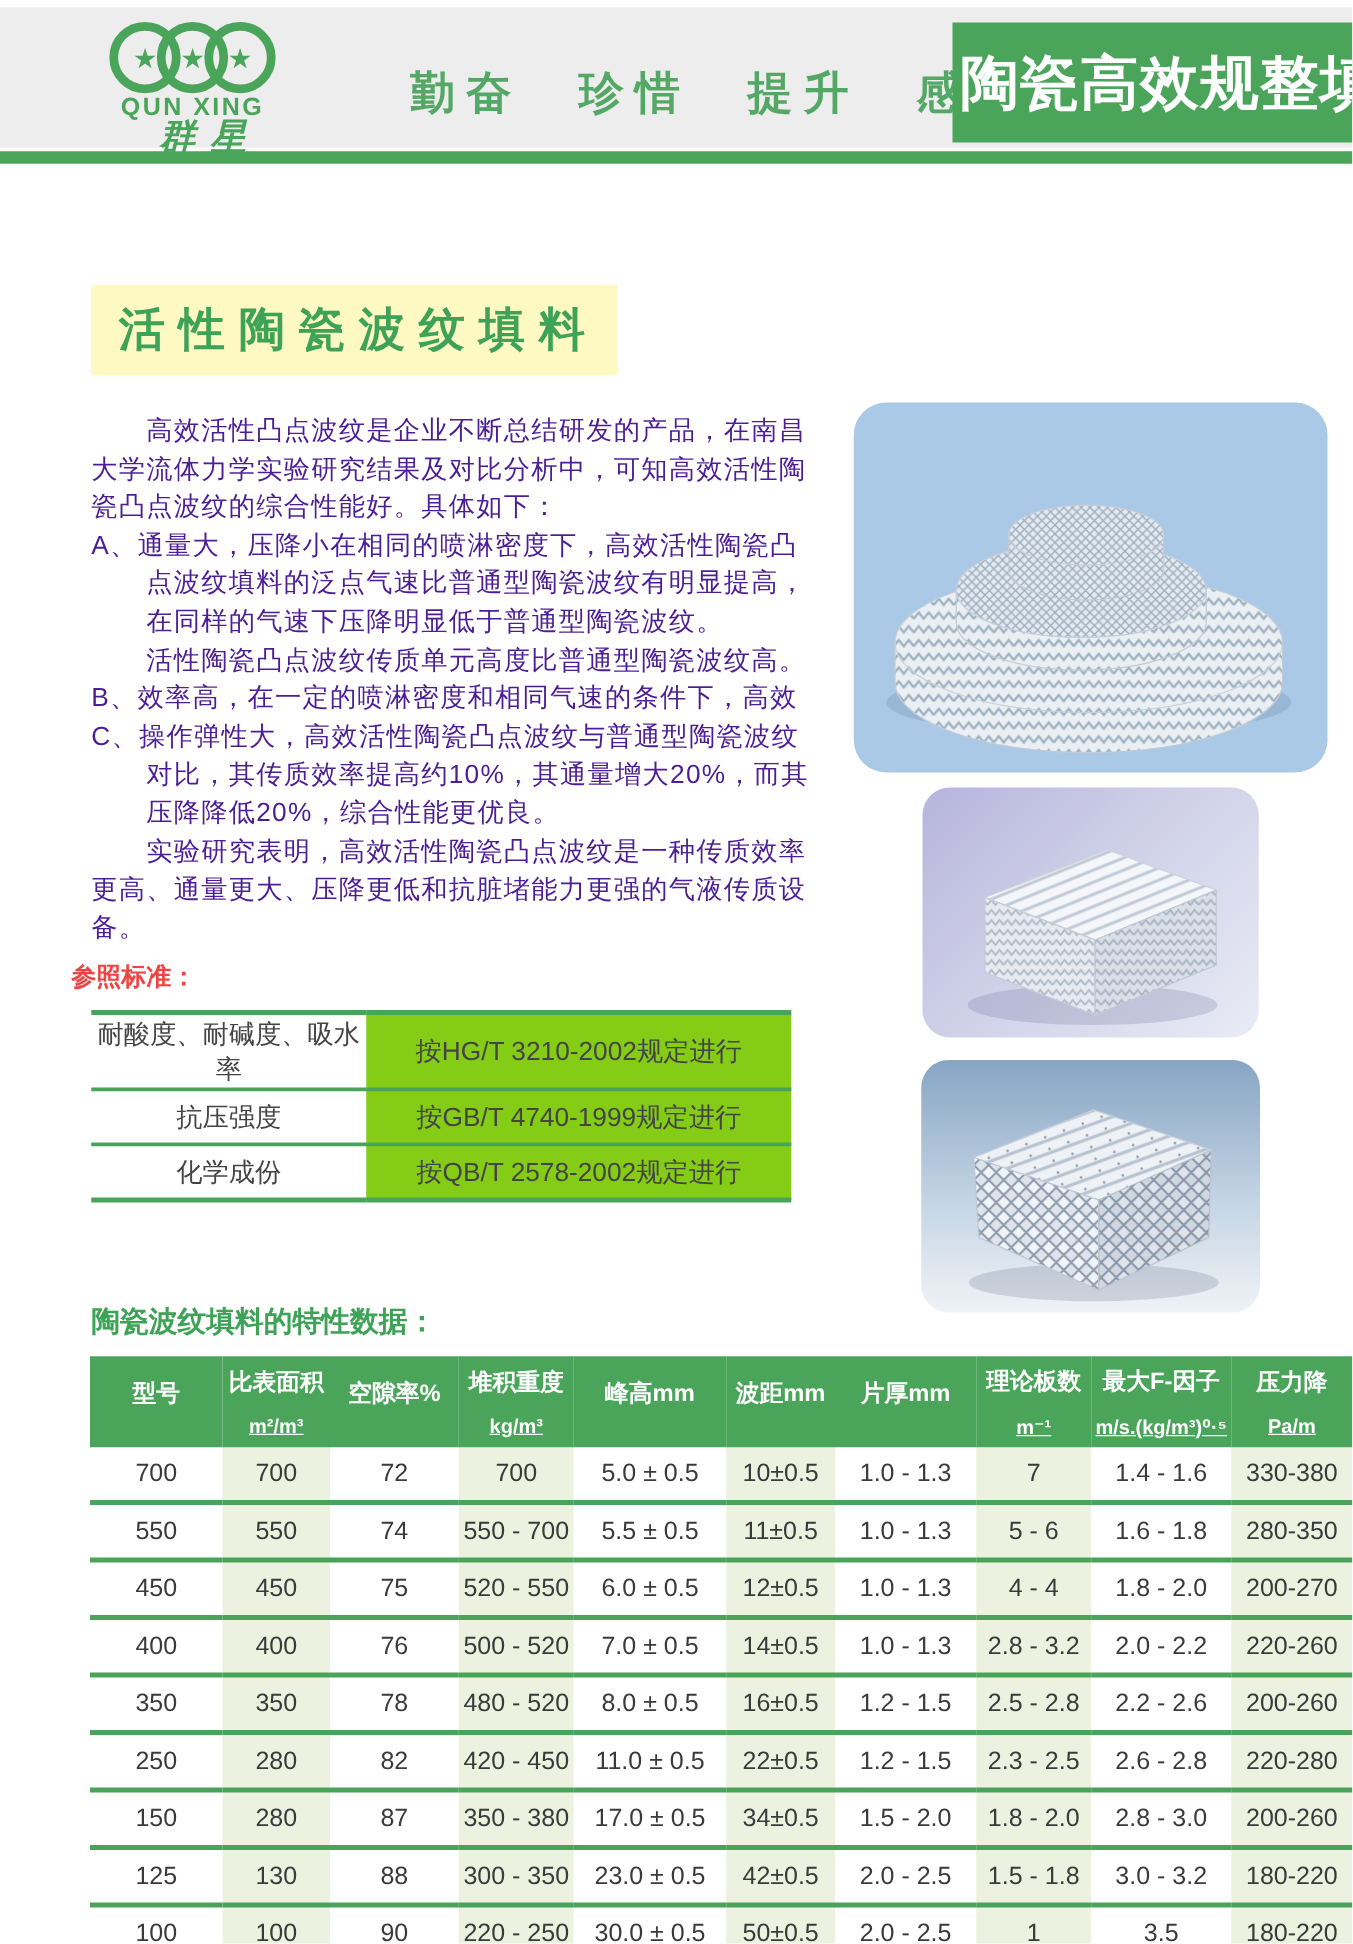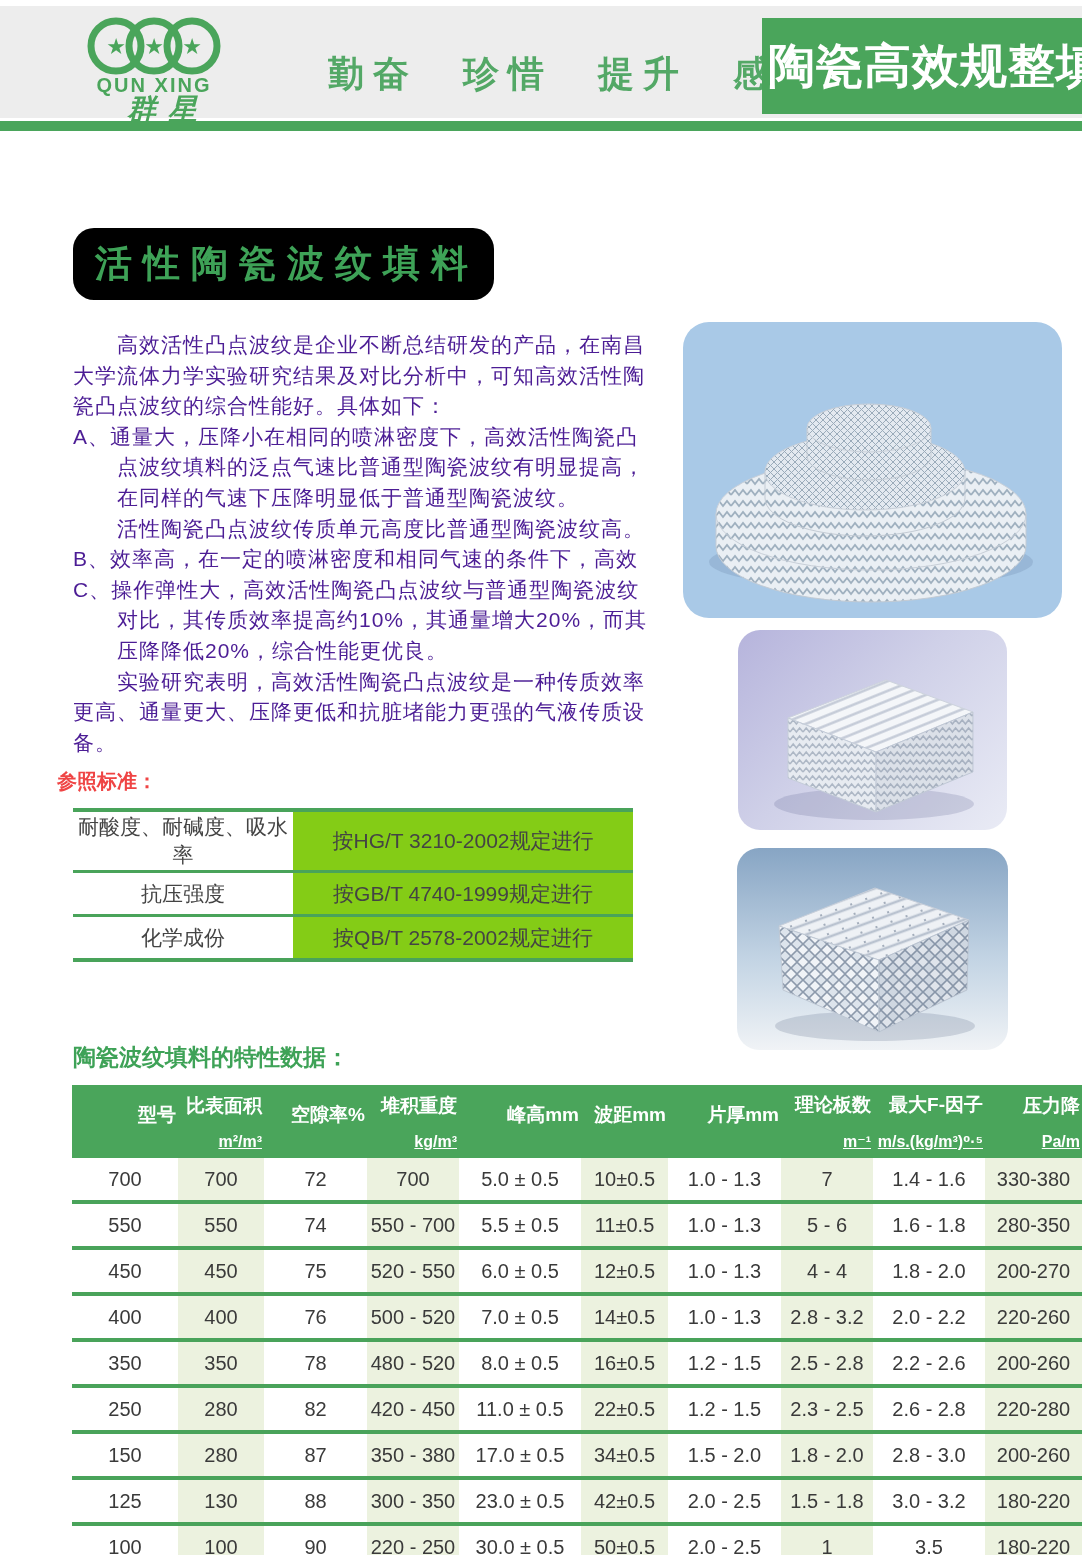--- a/index.html
+++ b/index.html
@@ -11,21 +11,21 @@
   .logo{position:absolute;left:68px;top:10px;width:210px;height:108px;}
   .slogan{position:absolute;left:328px;top:44px;font-size:36px;font-weight:bold;
           color:#53a866;letter-spacing:9px;white-space:pre;}
   .banner{position:absolute;left:762px;top:12px;width:320px;height:96px;background:#4aa55b;
           overflow:hidden;}
   .banner span{display:block;white-space:nowrap;color:#ffffff;font-weight:bold;
           font-size:47px;line-height:96px;padding-left:6px;letter-spacing:1px;}
   .hrule{position:absolute;left:0;top:121px;width:1082px;height:10px;background:#4aa55b;}
 
   
-  .titleblock{position:absolute;left:73px;top:228px;width:421px;height:72px;background:#000000;border-radius:21px;}
+  .titleblock{position:absolute;left:73px;top:228px;width:421px;height:72px;background:#fef9c3;}
   .titleblock span{display:block;line-height:72px;padding-left:22px;font-size:37px;
           font-weight:bold;color:#3ea257;letter-spacing:11px;white-space:nowrap;}
 
   
   .intro{position:absolute;left:73px;top:330px;width:604px;}
   .intro div{white-space:pre;font-size:21px;line-height:30.6px;color:#4c1d95;letter-spacing:1px;}
 
   
   .refhead{position:absolute;left:57px;top:768px;font-size:20px;font-weight:bold;color:#ef4444;}
   .stdtable{position:absolute;left:73px;top:808px;width:560px;border-collapse:collapse;
@@ -41,21 +41,21 @@
   .pimg1{left:683px;top:322px;width:379px;height:296px;border-radius:26px;background:#a9c9e7;}
   .pimg2{left:738px;top:630px;width:269px;height:200px;border-radius:22px;
          background:linear-gradient(135deg,#b6b4dc 0%,#cfd0e8 45%,#e9ebf5 100%);}
   .pimg3{left:737px;top:848px;width:271px;height:202px;border-radius:22px;
          background:linear-gradient(180deg,#87a5c4 0%,#c3d4e4 55%,#f0f3f6 100%);}
 
   
   .datahead{position:absolute;left:73px;top:1042px;font-size:23px;font-weight:bold;color:#3ea257;text-align:right;}
   .dtable{position:absolute;left:72px;top:1085px;width:1010px;border-collapse:collapse;table-layout:fixed;}
   .dtable thead th{background:#4aa55b;color:#ffffff;height:73px;vertical-align:middle;
-          font-size:19px;font-weight:bold;padding:0 2px;text-align:right;}
+          font-size:19px;font-weight:bold;padding:0 2px;}
   .dtable thead .hu{font-size:16px;font-weight:bold;margin-top:14px;text-decoration:underline;}
   .dtable tbody td{height:40px;text-align:center;vertical-align:middle;font-size:20px;
           color:#3a3a3a;border-bottom:4px solid #49a35a;background:#ffffff;}
   .dtable tbody td:nth-child(even){background:#ecf2df;}
 </style>
 </head>
 <body>
 
 <div id="canvas">
 

